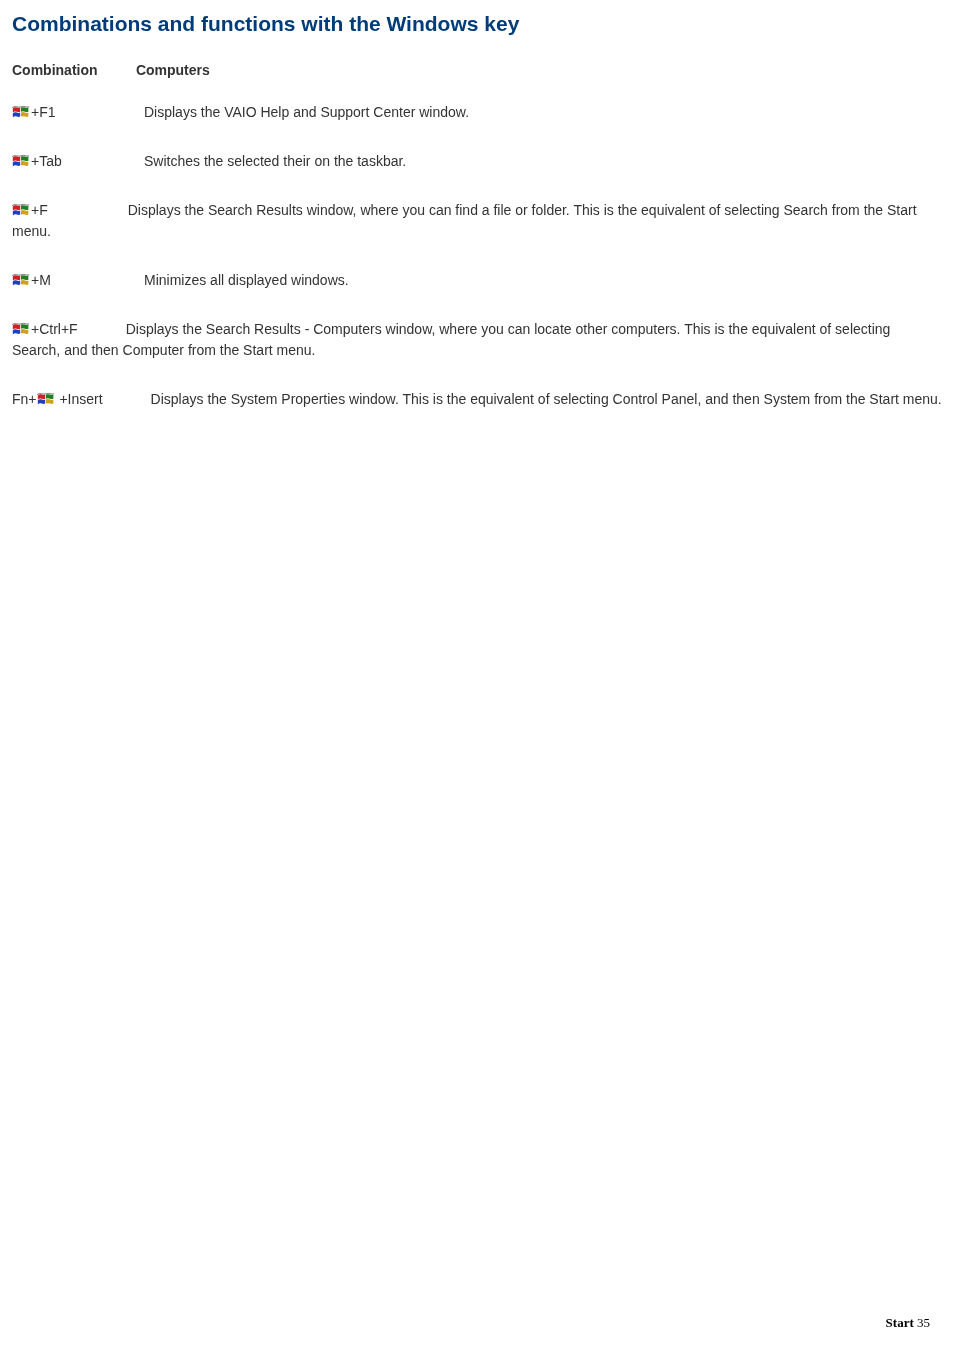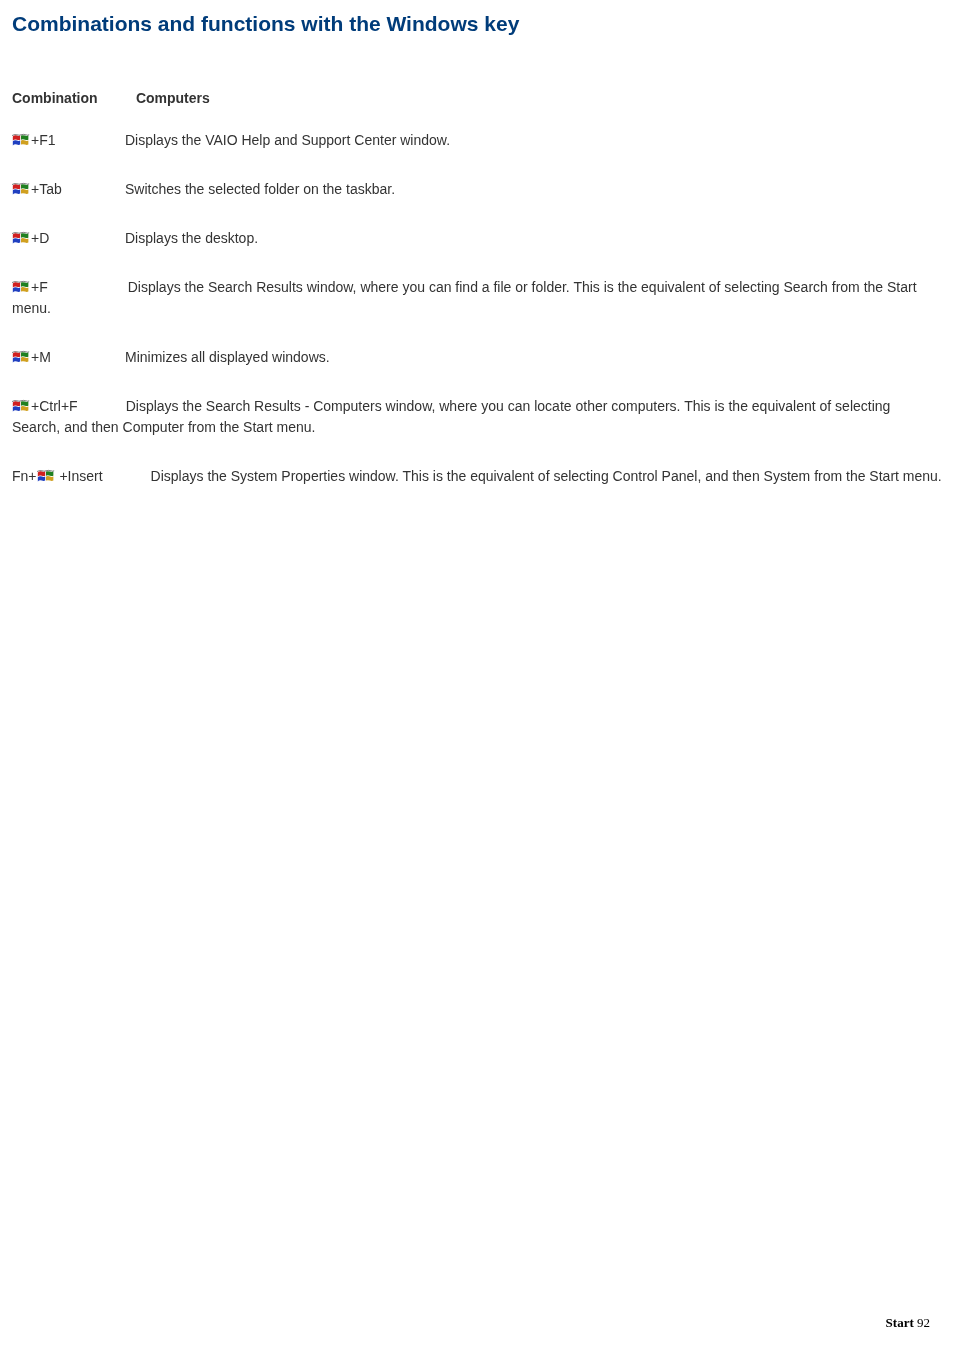--- a/index.html
+++ b/index.html
@@ -21,29 +21,28 @@
       font-size: 21px;
       margin-bottom: 26px;
     }
     .table-header {
       font-weight: bold;
       margin-bottom: 24px;
     }
     .table-header .combo-col {
       display: inline-block;
       width: 120px;
-      margin-top: 28px;
     }
     .row {
       margin-bottom: 28px;
       line-height: 1.5;
     }
     .combo-cell {
       display: inline-block;
-      width: 113px;
+      width: 132px;
       vertical-align: top;
     }
     .func-cell {
       display: inline;
       margin-top: 23px;
     }
     .win-icon {
       display: inline-block;
       width: 18px;
       height: 15px;
@@ -85,28 +84,21 @@
             <path d="M1 10 Q3 8 6 9 Q8 10 10 9 L10 14 Q8 15 6 14 Q3 13 1 15 Z" fill="#2040c0"></path>
             <path d="M11 9 Q13 8 16 9 Q18 10 20 9 L20 14 Q18 15 16 14 Q13 13 11 14 Z" fill="#d0a020"></path>
             <path d="M0 3 Q3 1 6 2 Q9 3 11 2 Q14 1 17 2 Q19 3 21 2" fill="none" stroke="#000" stroke-width="0.6"></path>
           </svg></span><span>+F1</span></span><span class="func-cell">Displays the VAIO Help and Support Center window.</span></div>
     <div class="row"><span class="combo-cell"><span class="win-icon"><svg viewBox="0 0 22 18">
             <path d="M1 4 Q3 2 6 3 Q8 4 10 3 L10 8 Q8 9 6 8 Q3 7 1 9 Z" fill="#d02020"></path>
             <path d="M11 3 Q13 2 16 3 Q18 4 20 3 L20 8 Q18 9 16 8 Q13 7 11 8 Z" fill="#208020"></path>
             <path d="M1 10 Q3 8 6 9 Q8 10 10 9 L10 14 Q8 15 6 14 Q3 13 1 15 Z" fill="#2040c0"></path>
             <path d="M11 9 Q13 8 16 9 Q18 10 20 9 L20 14 Q18 15 16 14 Q13 13 11 14 Z" fill="#d0a020"></path>
             <path d="M0 3 Q3 1 6 2 Q9 3 11 2 Q14 1 17 2 Q19 3 21 2" fill="none" stroke="#000" stroke-width="0.6"></path>
-          </svg></span><span>+Tab</span></span><span class="func-cell">Switches the selected folder on the taskbar.</span></div>
-    <div class="row"><span class="combo-cell"><span class="win-icon"><svg viewBox="0 0 22 18">
-            <path d="M1 4 Q3 2 6 3 Q8 4 10 3 L10 8 Q8 9 6 8 Q3 7 1 9 Z" fill="#d02020"></path>
-            <path d="M11 3 Q13 2 16 3 Q18 4 20 3 L20 8 Q18 9 16 8 Q13 7 11 8 Z" fill="#208020"></path>
-            <path d="M1 10 Q3 8 6 9 Q8 10 10 9 L10 14 Q8 15 6 14 Q3 13 1 15 Z" fill="#2040c0"></path>
-            <path d="M11 9 Q13 8 16 9 Q18 10 20 9 L20 14 Q18 15 16 14 Q13 13 11 14 Z" fill="#d0a020"></path>
-            <path d="M0 3 Q3 1 6 2 Q9 3 11 2 Q14 1 17 2 Q19 3 21 2" fill="none" stroke="#000" stroke-width="0.6"></path>
-          </svg></span><span>+D</span></span><span class="func-cell">Displays the desktop.</span></div>
+          </svg></span><span>+Tab</span></span><span class="func-cell">Switches the selected their on the taskbar.</span></div>
     <div class="row"><span class="win-icon"><svg viewBox="0 0 22 18">
           <path d="M1 4 Q3 2 6 3 Q8 4 10 3 L10 8 Q8 9 6 8 Q3 7 1 9 Z" fill="#d02020"></path>
           <path d="M11 3 Q13 2 16 3 Q18 4 20 3 L20 8 Q18 9 16 8 Q13 7 11 8 Z" fill="#208020"></path>
           <path d="M1 10 Q3 8 6 9 Q8 10 10 9 L10 14 Q8 15 6 14 Q3 13 1 15 Z" fill="#2040c0"></path>
           <path d="M11 9 Q13 8 16 9 Q18 10 20 9 L20 14 Q18 15 16 14 Q13 13 11 14 Z" fill="#d0a020"></path>
           <path d="M0 3 Q3 1 6 2 Q9 3 11 2 Q14 1 17 2 Q19 3 21 2" fill="none" stroke="#000" stroke-width="0.6"></path>
         </svg></span><span>+F</span><span style="display:inline-block;width:80px"></span><span>Displays the Search Results window, where you can find a file or folder. This is the equivalent of selecting Search from the Start menu.</span></div>
     <div class="row"><span class="combo-cell"><span class="win-icon"><svg viewBox="0 0 22 18">
             <path d="M1 4 Q3 2 6 3 Q8 4 10 3 L10 8 Q8 9 6 8 Q3 7 1 9 Z" fill="#d02020"></path>
             <path d="M11 3 Q13 2 16 3 Q18 4 20 3 L20 8 Q18 9 16 8 Q13 7 11 8 Z" fill="#208020"></path>
@@ -125,14 +117,14 @@
           <path d="M1 4 Q3 2 6 3 Q8 4 10 3 L10 8 Q8 9 6 8 Q3 7 1 9 Z" fill="#d02020"></path>
           <path d="M11 3 Q13 2 16 3 Q18 4 20 3 L20 8 Q18 9 16 8 Q13 7 11 8 Z" fill="#208020"></path>
           <path d="M1 10 Q3 8 6 9 Q8 10 10 9 L10 14 Q8 15 6 14 Q3 13 1 15 Z" fill="#2040c0"></path>
           <path d="M11 9 Q13 8 16 9 Q18 10 20 9 L20 14 Q18 15 16 14 Q13 13 11 14 Z" fill="#d0a020"></path>
           <path d="M0 3 Q3 1 6 2 Q9 3 11 2 Q14 1 17 2 Q19 3 21 2" fill="none" stroke="#000" stroke-width="0.6"></path>
         </svg></span><span> +Insert</span><span style="display:inline-block;width:48px"></span><span>Displays the System Properties window. This is the equivalent of selecting Control Panel, and then System from the Start menu.</span></div>
   </div>
 
 <div class="page-number">
   <span class="label">Start</span>
-  <span>92</span>
+  <span>35</span>
 </div>
 
 </body></html>

